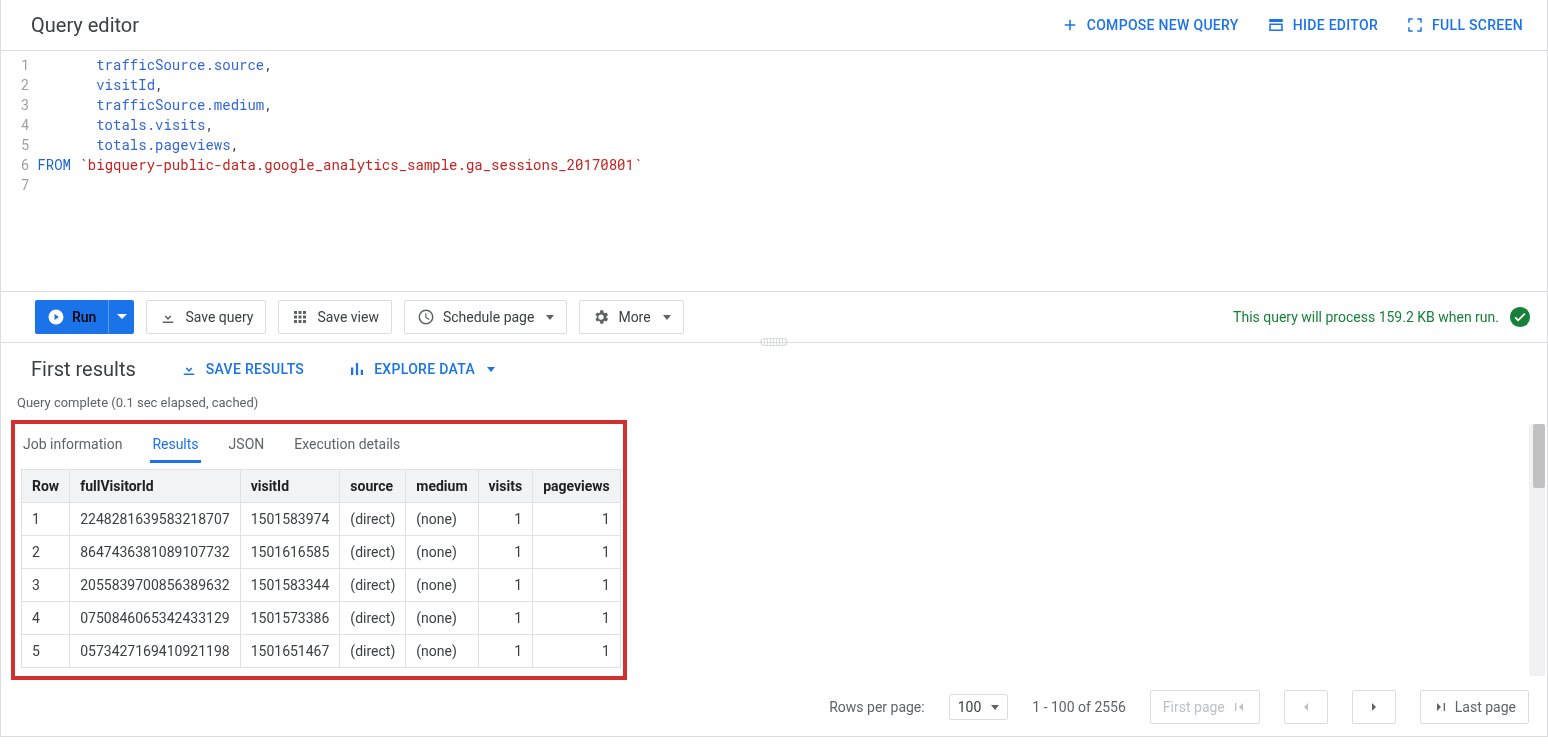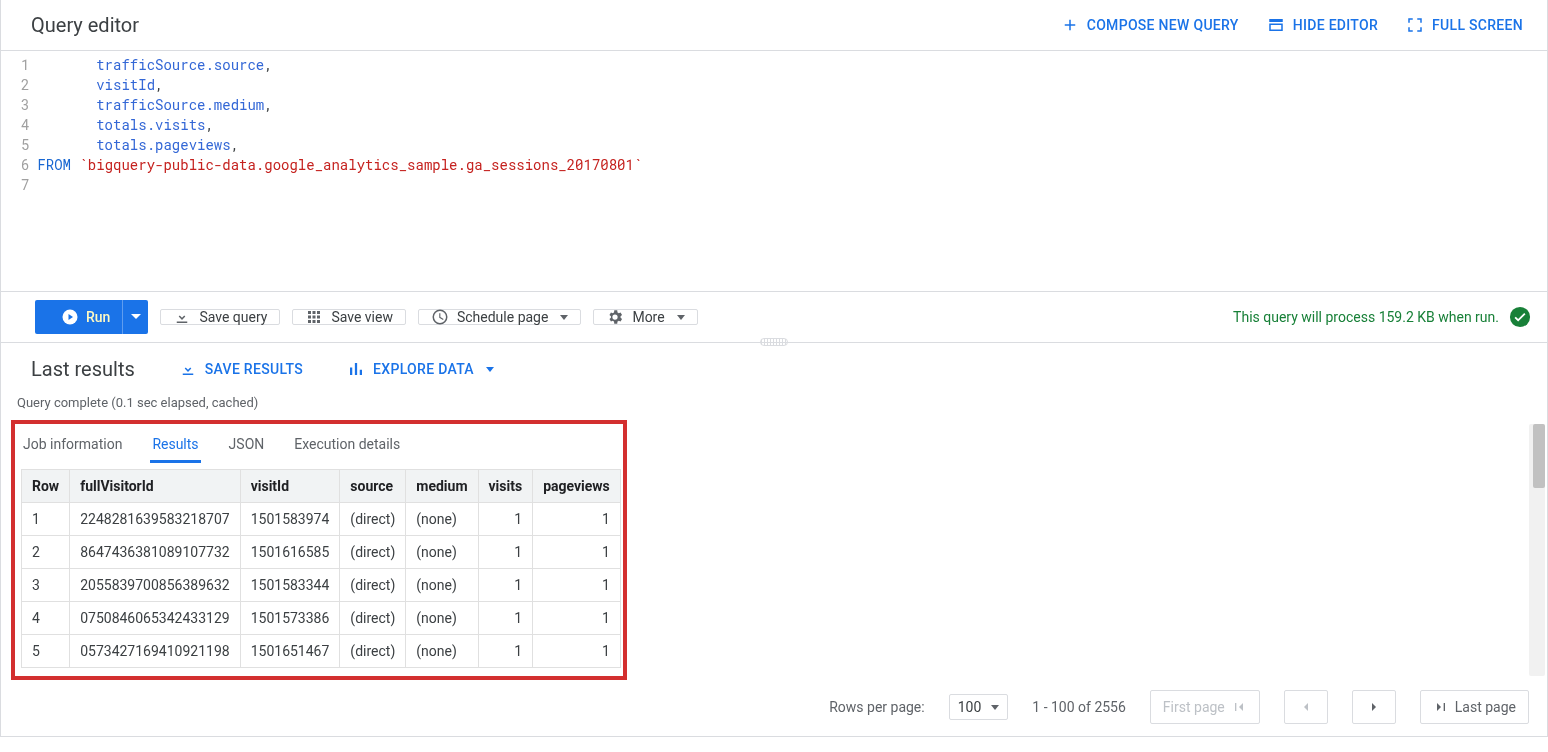--- a/index.html
+++ b/index.html
@@ -62,36 +62,35 @@
     padding: 8px 16px 8px 34px;
     border-top: 1px solid #dadce0;
     border-bottom: 1px solid #dadce0;
     position: relative;
   }
   .toolbar-left { display: flex; gap: 12px; align-items: center; }
   .run-btn {
     display: flex;
     align-items: center;
     background: #1a73e8;
-    color: #fef9c3;
+    color: #000000;
     border-radius: 2px;
     height: 34px;
     overflow: hidden;
     cursor: pointer;
-    padding-left: 14px;
   }
   .run-main { display: flex; align-items: center; gap: 7px; padding: 0 12px; height: 100%; font-weight: 500;}
   .run-main svg { width: 18px; height: 18px; fill: #fff;}
   .run-drop { width: 26px; height: 100%; display: flex; align-items:center; justify-content:center; border-left:1px solid rgba(255,255,255,.3);}
   .run-drop svg { width: 10px; height: 10px; fill: #fff;}
   .tbtn {
     display: flex; align-items:center; gap: 8px;
     border: 1px solid #dadce0;
     border-radius: 2px;
-    height: 16px;
+    height: 34px;
     padding: 0 12px;
     color: #3c4043;
     cursor: pointer;
     background: #fff;
   }
   .tbtn svg { width: 18px; height: 18px; fill: #5f6368;}
   .tri-down { width:0; height:0; border-left:4px solid transparent; border-right:4px solid transparent; border-top:5px solid #5f6368; margin-left:4px;}
   .status-msg { display:flex; align-items:center; gap:10px; color:#188038; }
   .status-msg svg { width:22px; height:22px; fill:#188038;}
   .drag-handle {
@@ -228,21 +227,21 @@
       <span>This query will process 159.2 KB when run.</span>
       <svg viewBox="0 0 24 24">
           <circle cx="12" cy="12" r="11"></circle>
           <path d="M10 14.2l-2.6-2.6L6 13l4 4 8-8-1.4-1.4z" fill="#fff"></path>
         </svg>
     </div>
     <div class="drag-handle"></div>
   </div>
 
   <div class="results-header">
-    <div class="results-title">Last results</div>
+    <div class="results-title">First results</div>
     <div class="blue-btn">
       <svg viewBox="0 0 24 24">
           <path d="M5 20h14v-2H5zM12 4v9l3-3 1.4 1.4L12 16l-4.4-4.6L9 10l3 3V4z"></path>
         </svg>
       <span>SAVE RESULTS</span>
     </div>
     <div class="blue-btn">
       <svg viewBox="0 0 24 24">
           <path d="M4 20h3V10H4zM10.5 20h3V4h-3zM17 20h3v-7h-3z"></path>
         </svg>

